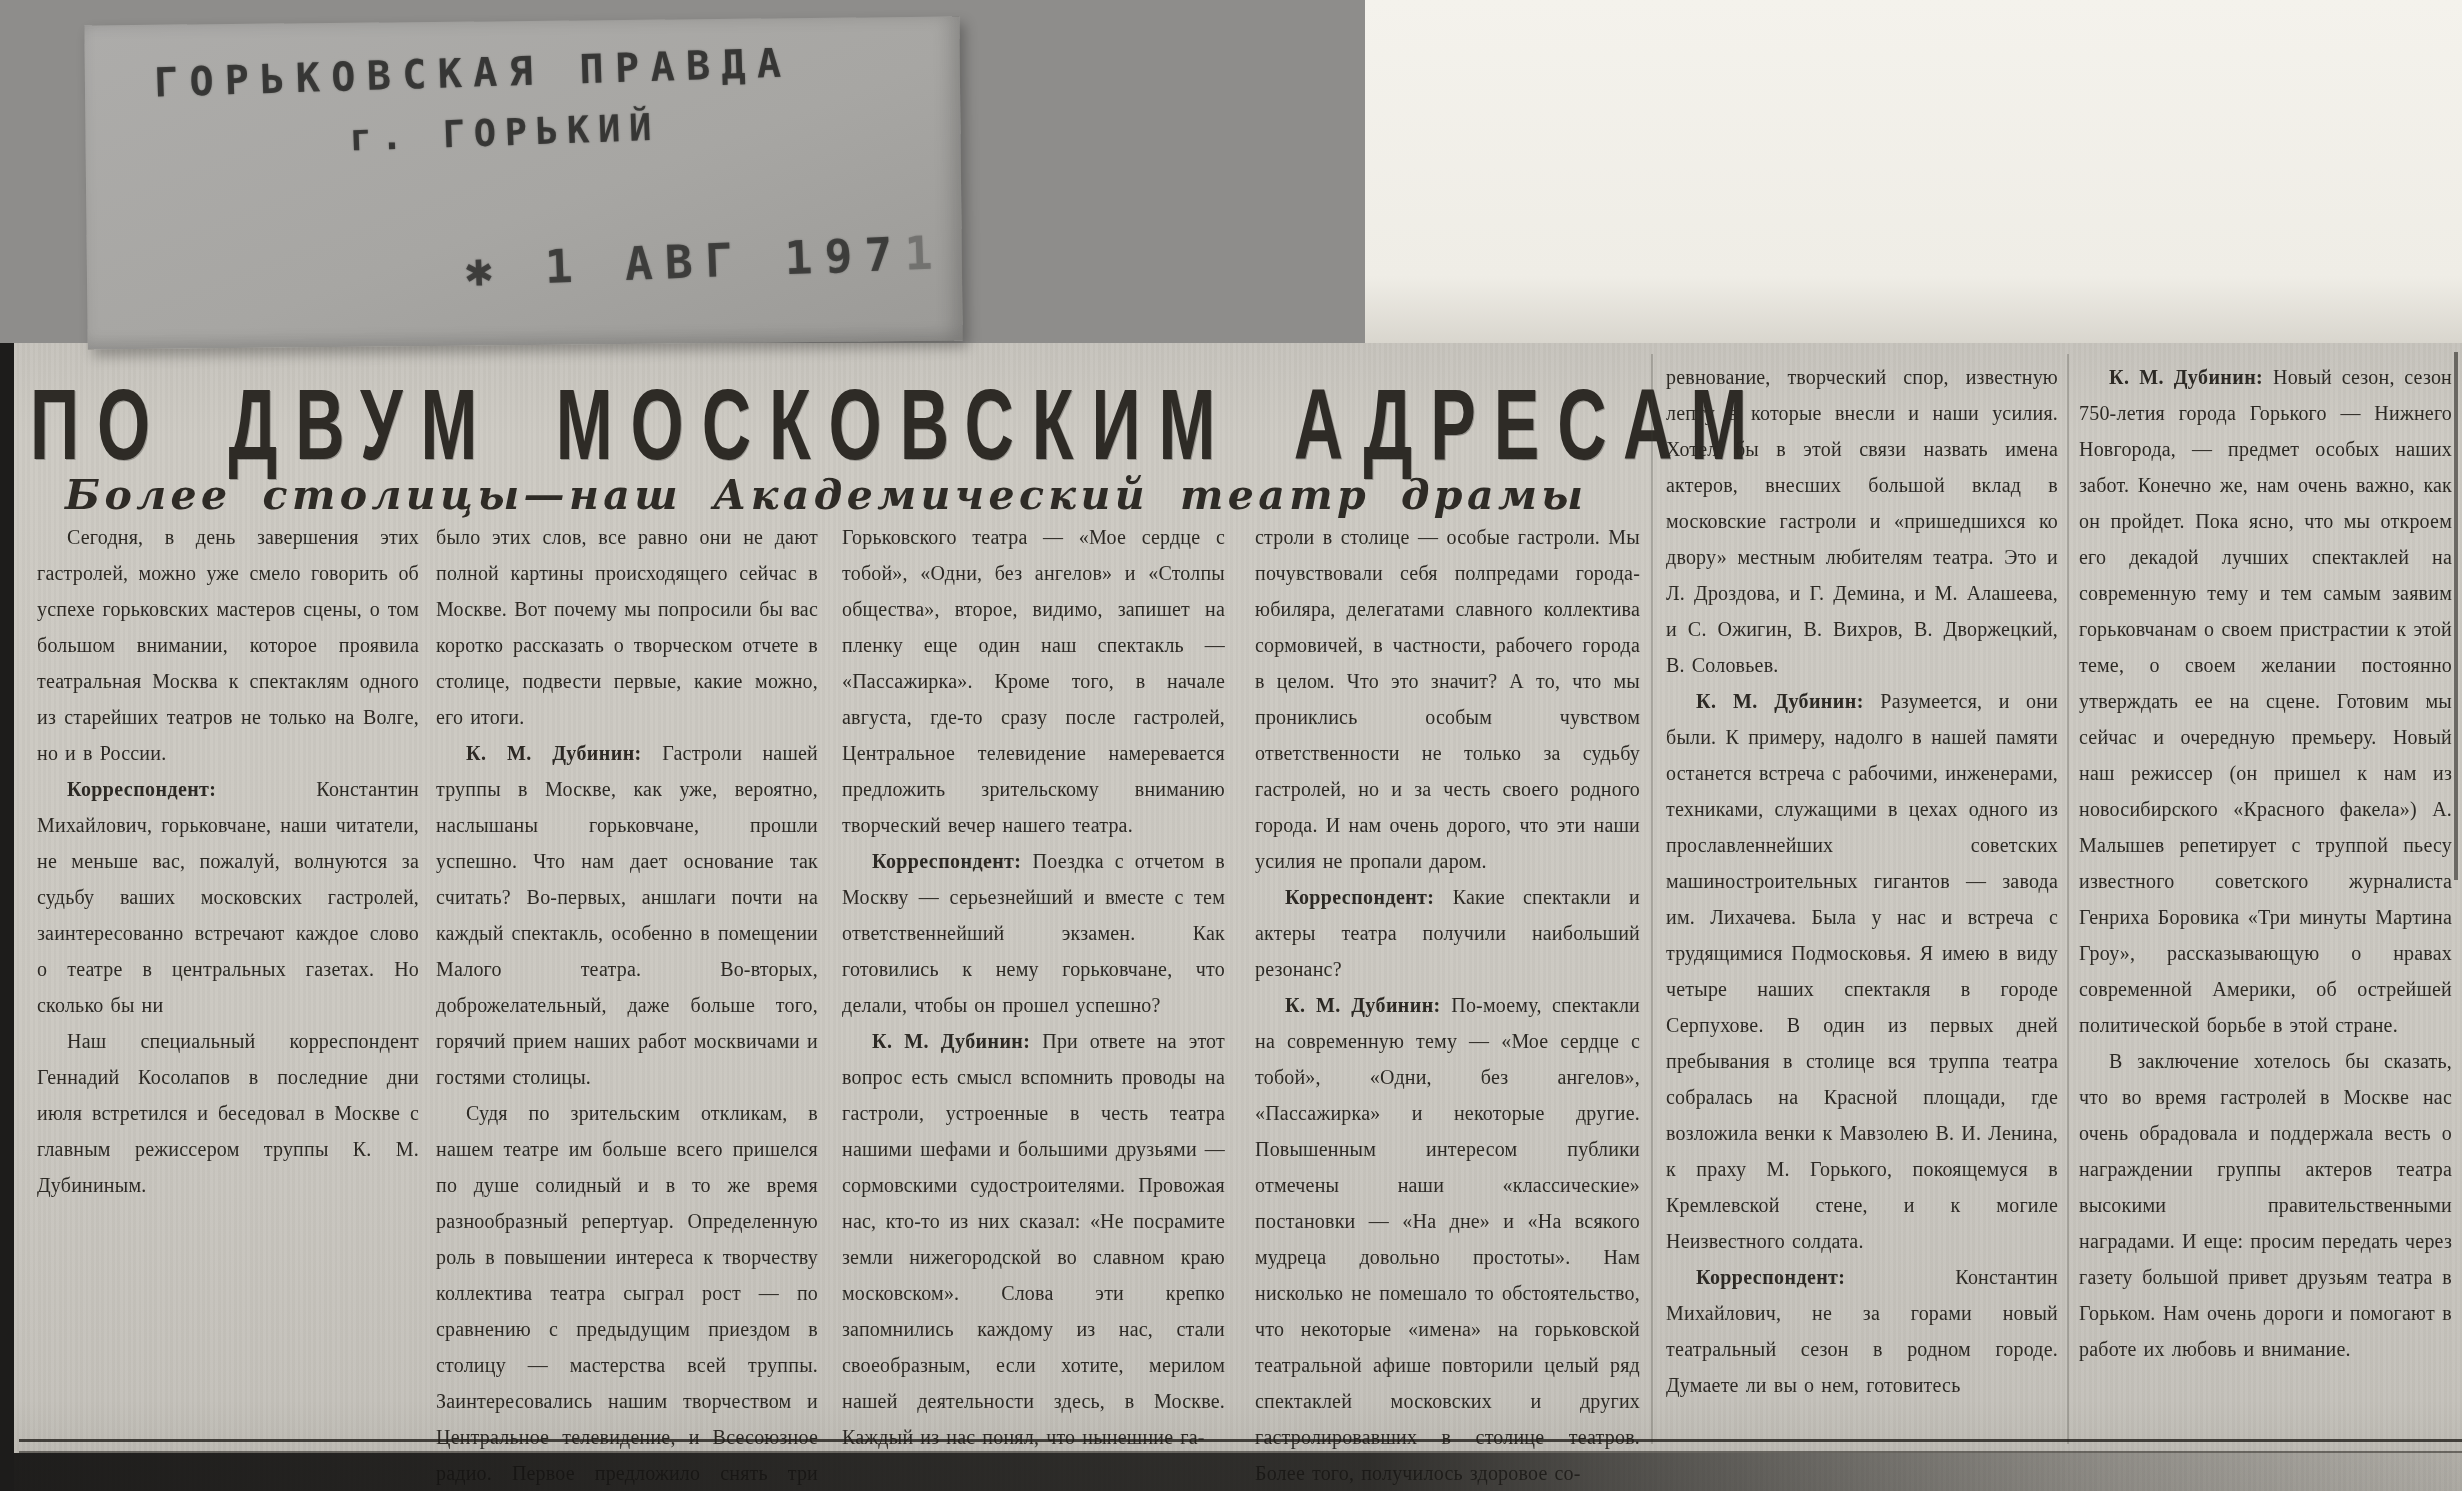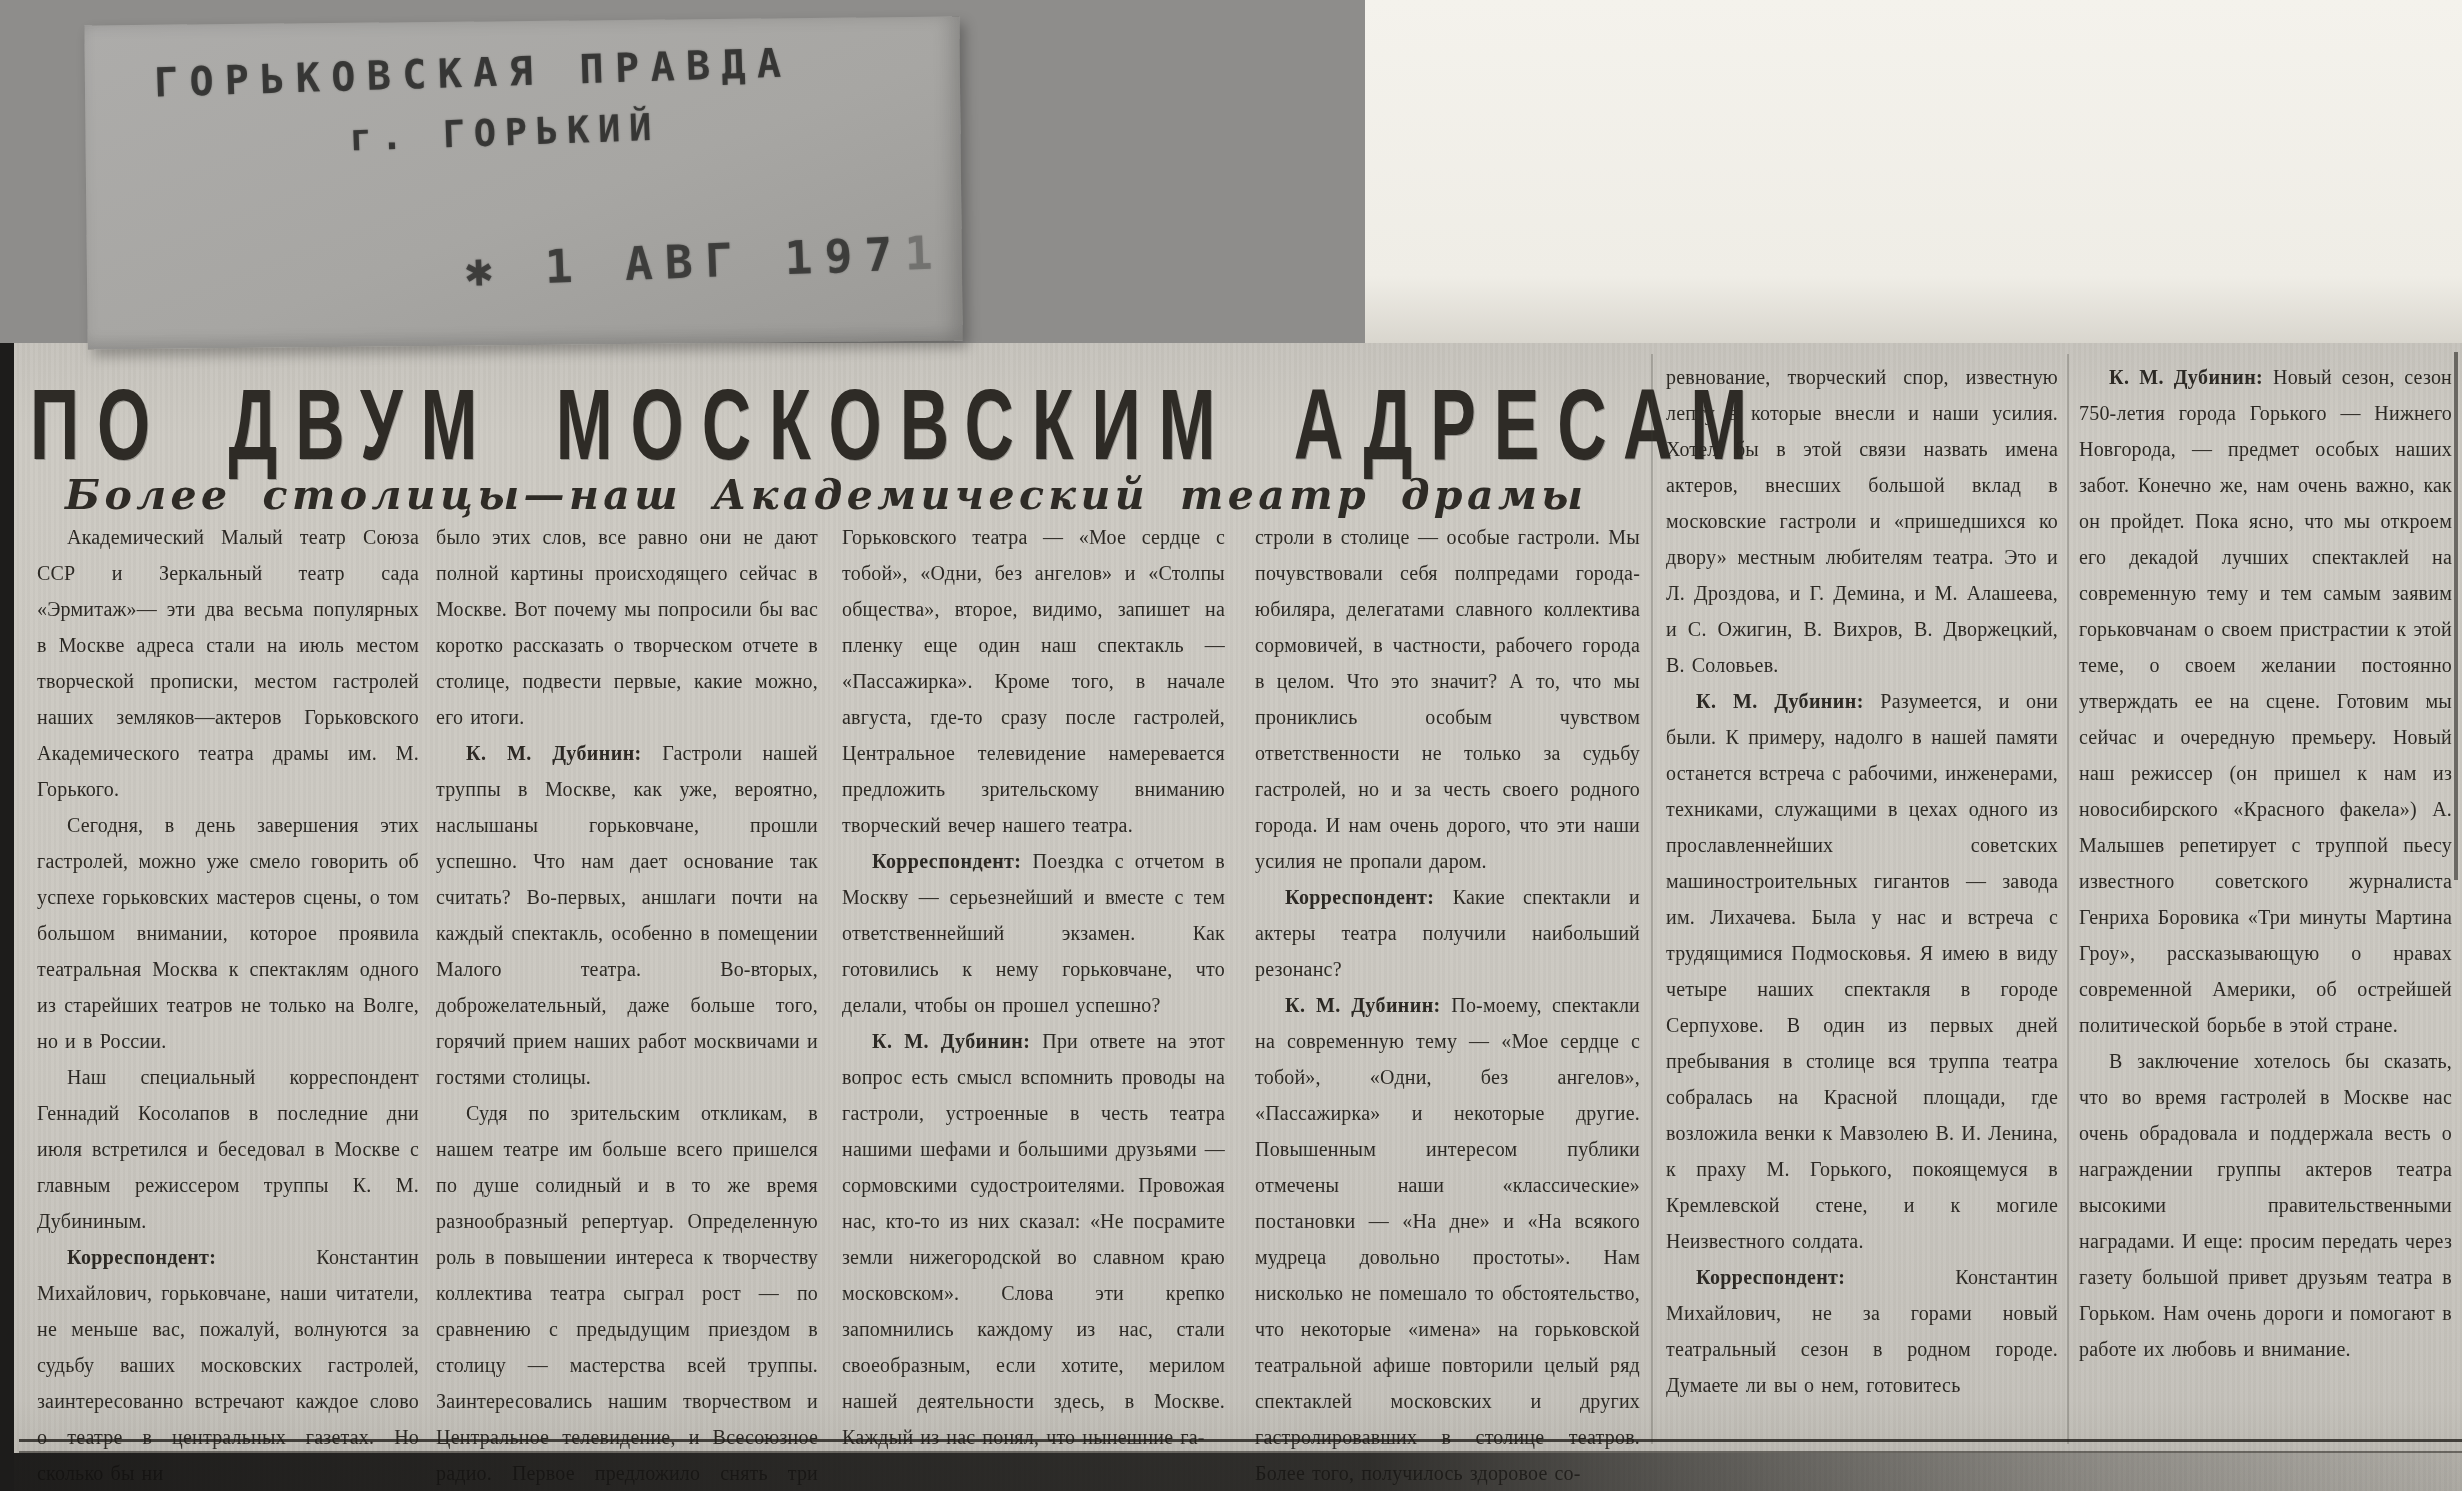--- a/index.html
+++ b/index.html
@@ -95,24 +95,23 @@
   <div class="stamp-line stamp-title">ГОРЬКОВСКАЯ ПРАВДА</div>
   <div class="stamp-line stamp-city">г. ГОРЬКИЙ</div>
   <div class="stamp-line stamp-date"><span>✱</span> <span>1 АВГ 197</span><span class="tail">1</span></div>
 </div>
 
 <div class="clipping">
   <div class="headline">ПО ДВУМ МОСКОВСКИМ АДРЕСАМ</div>
   <div class="subtitle">Более столицы—наш Академический театр драмы</div>
 
   <div class="col col-1">
-      <p>Академический Малый театр Союза ССР и Зеркальный театр сада «Эрмитаж»— эти два весьма популярных в Москве адреса стали на июль местом творческой прописки, местом гастролей наших земляков—актеров Горьковского Академического театра драмы им. М. Горького.</p>
       <p>Сегодня, в день завершения этих гастролей, можно уже смело говорить об успехе горьковских мастеров сцены, о том большом внимании, которое проявила театральная Москва к спектаклям одного из старейших театров не только на Волге, но и в России.</p>
+      <p><b>Корреспондент: </b>Константин Михайлович, горьковчане, наши читатели, не меньше вас, пожалуй, волнуются за судьбу ваших московских гастролей, заинтересованно встречают каждое слово о театре в центральных газетах. Но сколько бы ни</p>
       <p>Наш специальный корреспондент Геннадий Косолапов в последние дни июля встретился и беседовал в Москве с главным режиссером труппы К. М. Дубининым.</p>
-      <p><b>Корреспондент: </b>Константин Михайлович, горьковчане, наши читатели, не меньше вас, пожалуй, волнуются за судьбу ваших московских гастролей, заинтересованно встречают каждое слово о театре в центральных газетах. Но сколько бы ни</p>
     </div>
   <div class="col col-2">
       <p class="noindent">было этих слов, все равно они не дают полной картины происходящего сейчас в Москве. Вот почему мы попросили бы вас коротко рассказать о творческом отчете в столице, подвести первые, какие можно, его итоги.</p>
       <p><b>К. М. Дубинин: </b>Гастроли нашей труппы в Москве, как уже, вероятно, наслышаны горьковчане, прошли успешно. Что нам дает основание так считать? Во-первых, аншлаги почти на каждый спектакль, особенно в помещении Малого театра. Во-вторых, доброжелательный, даже больше того, горячий прием наших работ москвичами и гостями столицы.</p>
       <p>Судя по зрительским откликам, в нашем театре им больше всего пришелся по душе солидный и в то же время разнообразный репертуар. Определенную роль в повышении интереса к творчеству коллектива театра сыграл рост — по сравнению с предыдущим приездом в столицу — мастерства всей труппы. Заинтересовались нашим творчеством и Центральное телевидение, и Всесоюзное радио. Первое предложило снять три спектакля</p>
     </div>
   <div class="col col-3">
       <p class="noindent">Горьковского театра — «Мое сердце с тобой», «Одни, без ангелов» и «Столпы общества», второе, видимо, запишет на пленку еще один наш спектакль — «Пассажирка». Кроме того, в начале августа, где-то сразу после гастролей, Центральное телевидение намеревается предложить зрительскому вниманию творческий вечер нашего театра.</p>
       <p><b>Корреспондент: </b>Поездка с отчетом в Москву — серьезнейший и вместе с тем ответственнейший экзамен. Как готовились к нему горьковчане, что делали, чтобы он прошел успешно?</p>
       <p><b>К. М. Дубинин: </b>При ответе на этот вопрос есть смысл вспомнить проводы на гастроли, устроенные в честь театра нашими шефами и большими друзьями — сормовскими судостроителями. Провожая нас, кто-то из них сказал: «Не посрамите земли нижегородской во славном краю московском». Слова эти крепко запомнились каждому из нас, стали своеобразным, если хотите, мерилом нашей деятельности здесь, в Москве. Каждый из нас понял, что нынешние га-</p>

